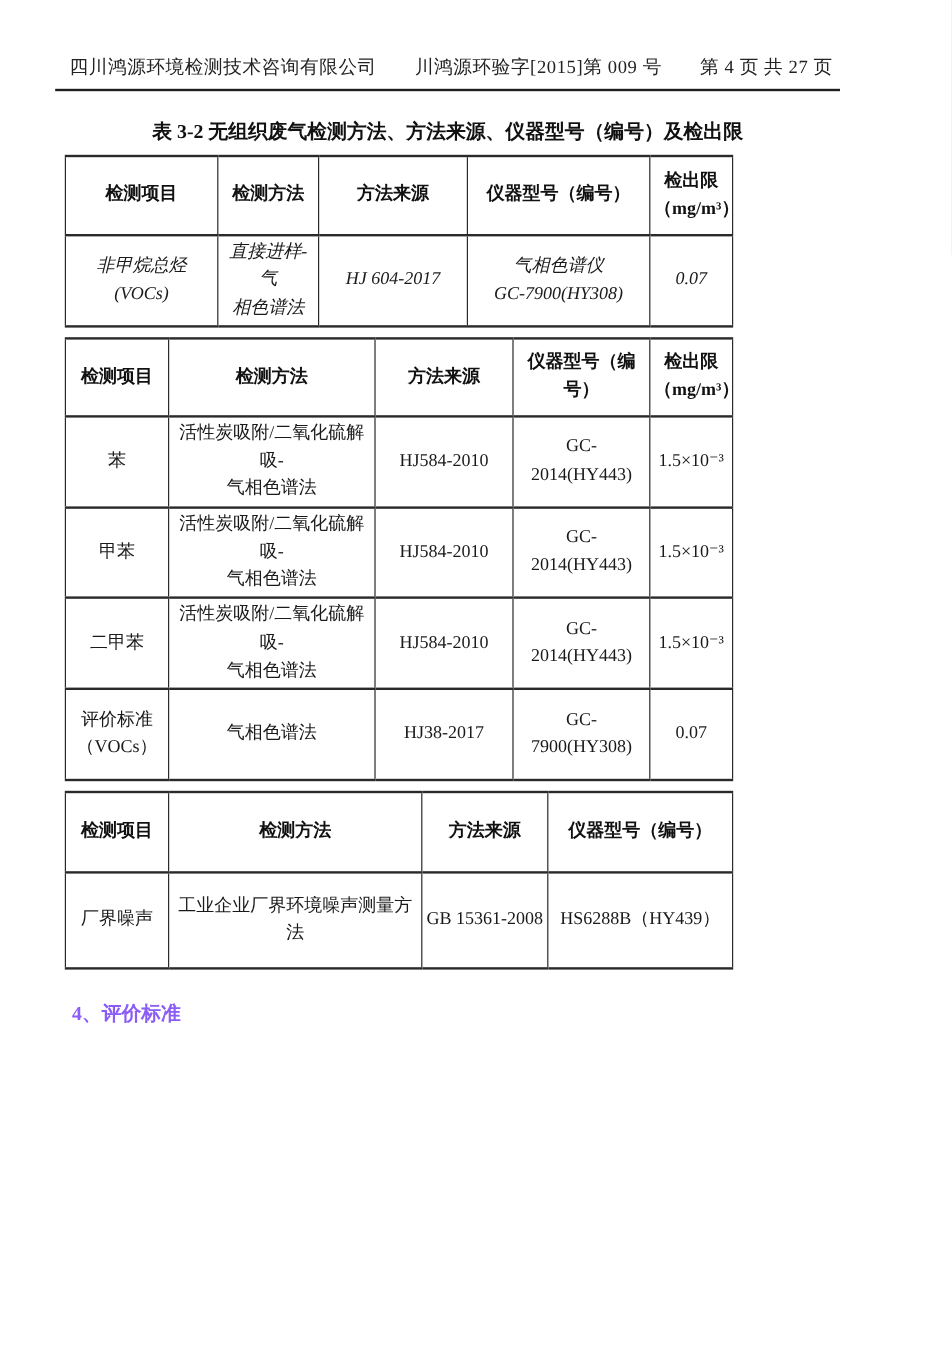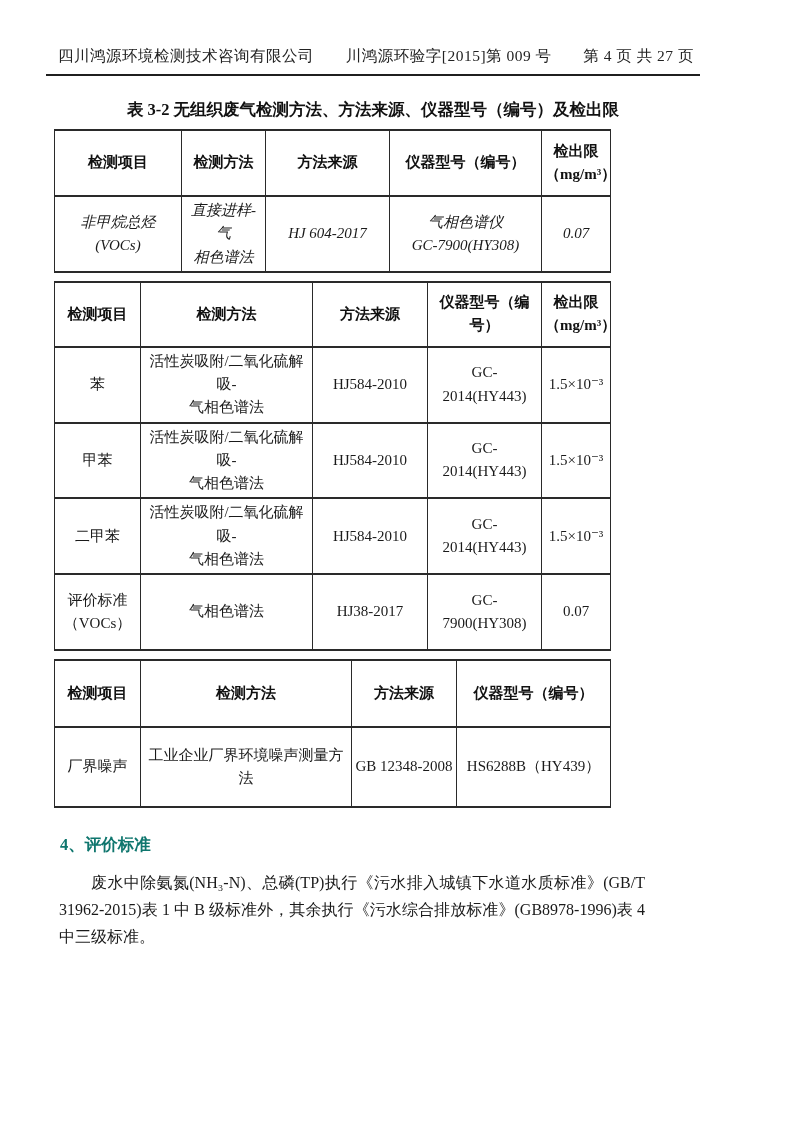--- a/index.html
+++ b/index.html
@@ -71,21 +71,21 @@
   .t33 tr.body { height: 72px; }
   .t33 tr.last { height: 76px; }
   .t34 tr.hdr  { height: 67px; }
   .t34 tr.r0   { height: 80px; }
   
   .section-heading {
     margin-top: 26px;
     margin-left: 14px;
     font-weight: bold;
     font-size: 16.5px;
-    color: #0f766e;
+    color: #8b5cf6;
   }
   .section-paragraph {
     margin-top: 13px;
     margin-left: 13px;
     width: 586px;
     font-size: 16px;
     line-height: 27px;
     text-align: justify;
     text-indent: 2em;
     color: #1a1a1a;
@@ -196,23 +196,22 @@
       <tbody>
           <tr class="hdr">
         <th>检测项目</th>
         <th>检测方法</th>
         <th>方法来源</th>
         <th>仪器型号（编号）</th>
       </tr>
       <tr class="r0">
         <td>厂界噪声</td>
         <td>工业企业厂界环境噪声测量方法</td>
-        <td>GB 12348-2008</td>
+        <td>GB 15361-2008</td>
         <td>HS6288B（HY439）</td>
       </tr>
     </tbody>
       </table>
 
     <div class="section-heading">4、评价标准</div>
-    <p class="section-paragraph">废水中除氨氮(NH₃-N)、总磷(TP)执行《污水排入城镇下水道水质标准》(GB/T 31962-2015)表 1 中 B 级标准外，其余执行《污水综合排放标准》(GB8978-1996)表 4 中三级标准。</p>
 
   </div>
 </div>
 
 </body></html>

